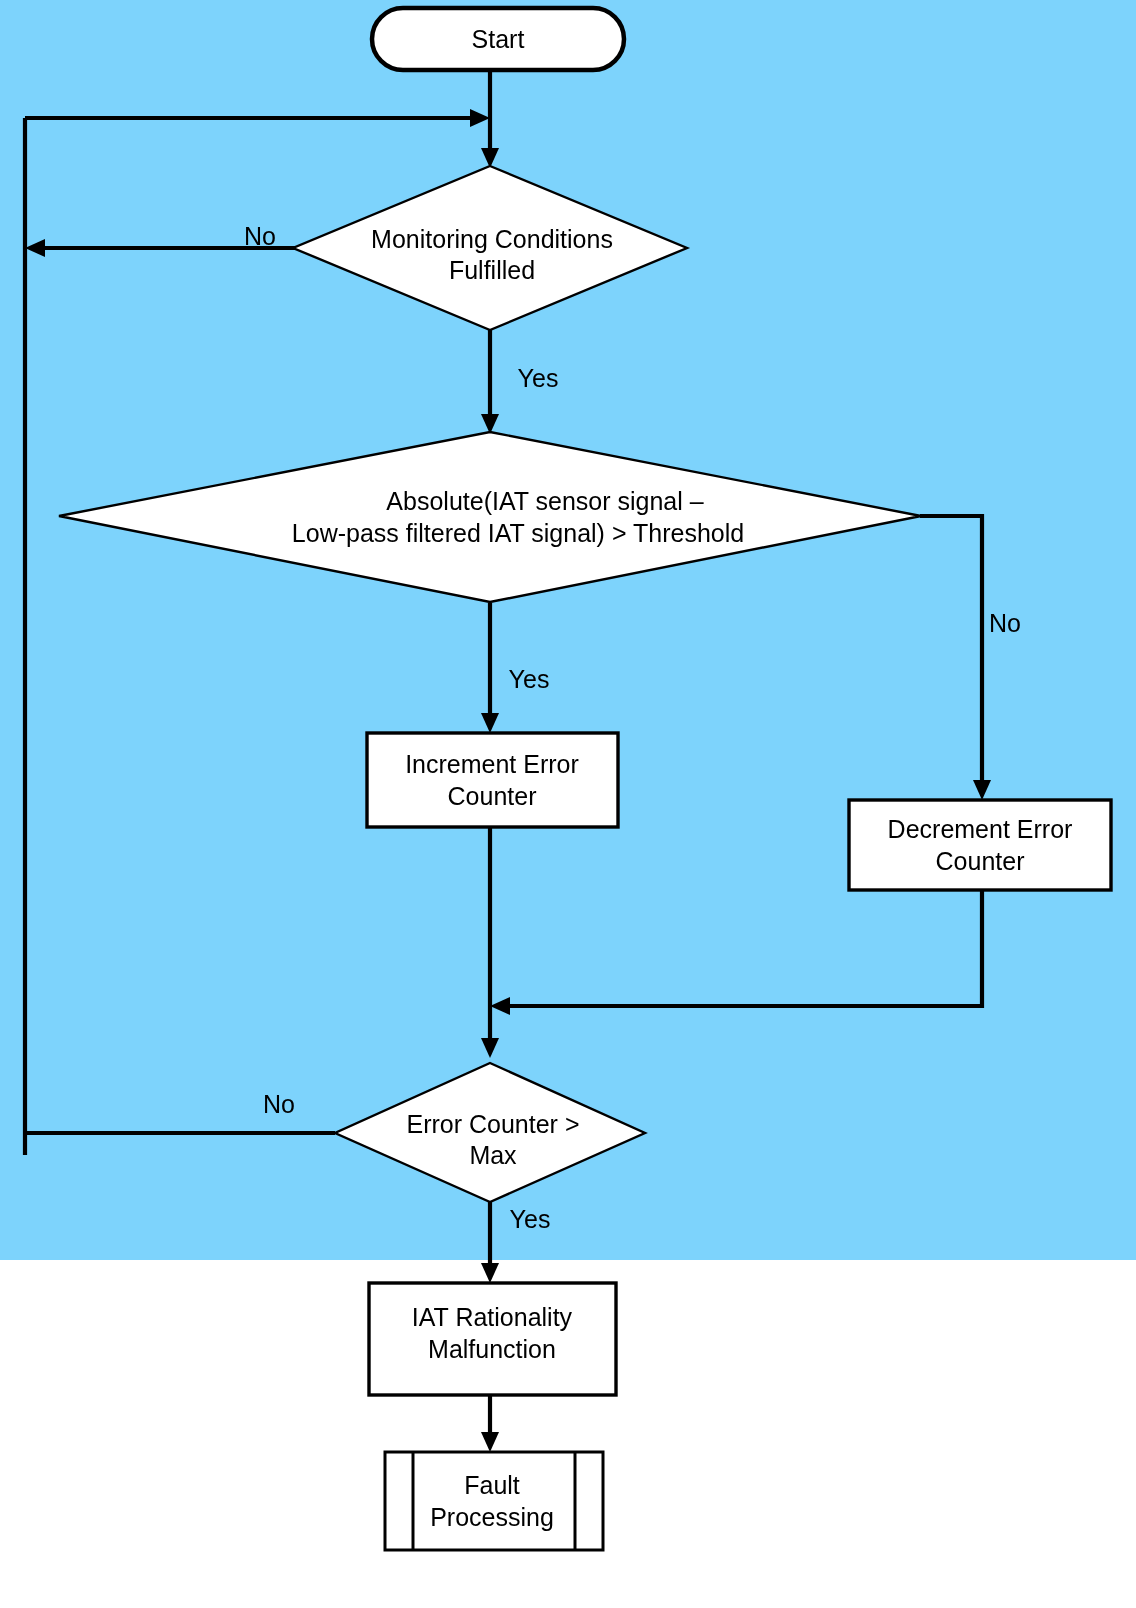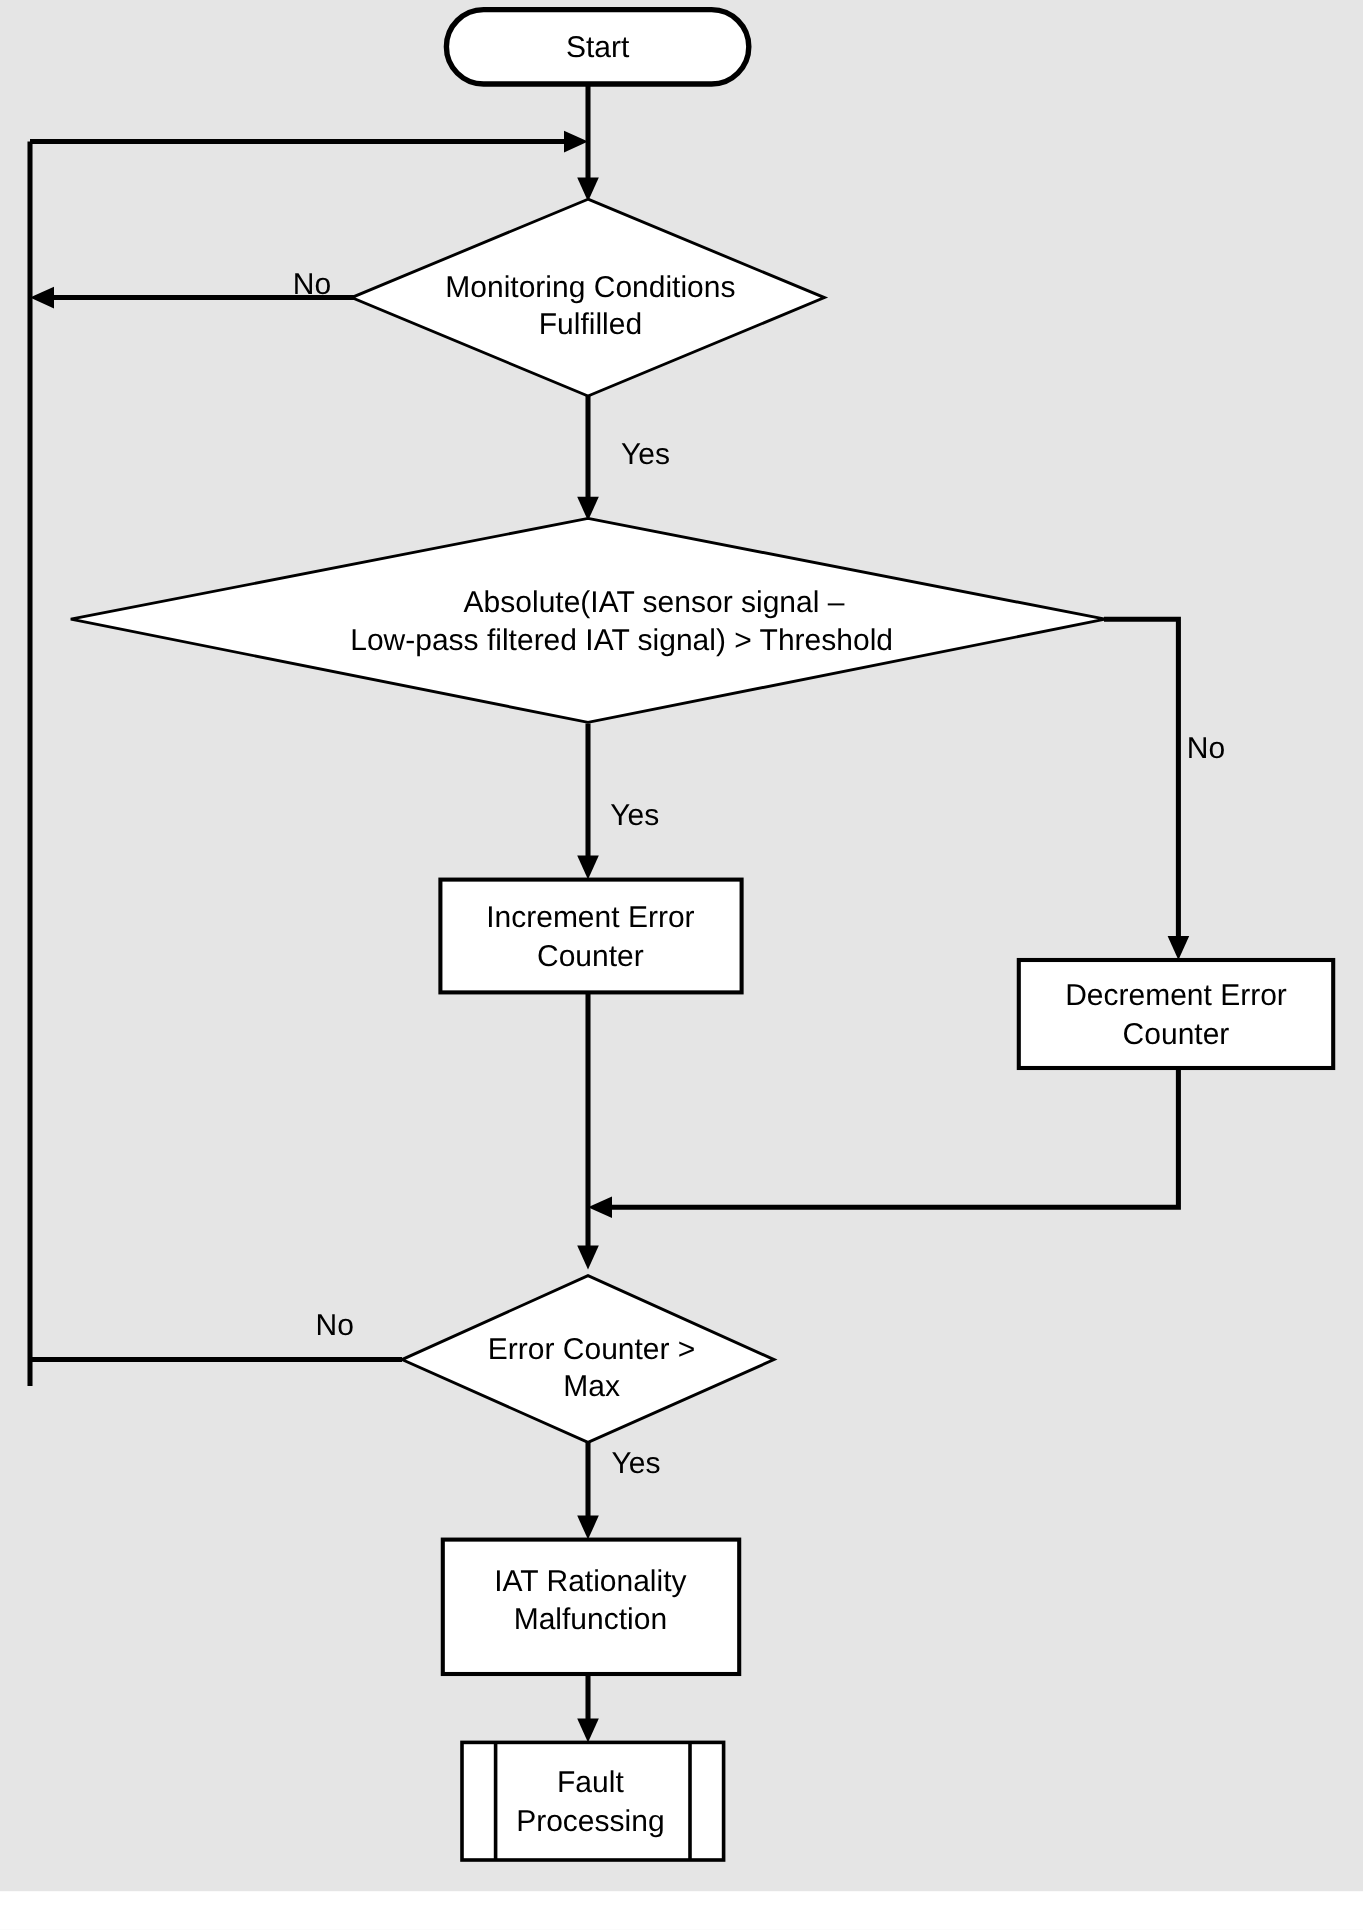--- a/index.html
+++ b/index.html
@@ -10,22 +10,22 @@
   }
   body {
     width: 1136px;
     height: 1608px;
     font-family: "Liberation Sans", sans-serif;
     overflow: hidden;
   }
   #flow-root {
     position: relative;
     width: 1136px;
-    height: 1576px;
-    background: #e5e5e5;
+    height: 1260px;
+    background: #7dd3fc;
   }
   svg#flowchart {
     display: block;
     width: 1136px;
     height: 1608px;
   }
   .node-shape {
     fill: #ffffff;
     stroke: #000000;
     stroke-linejoin: miter;

